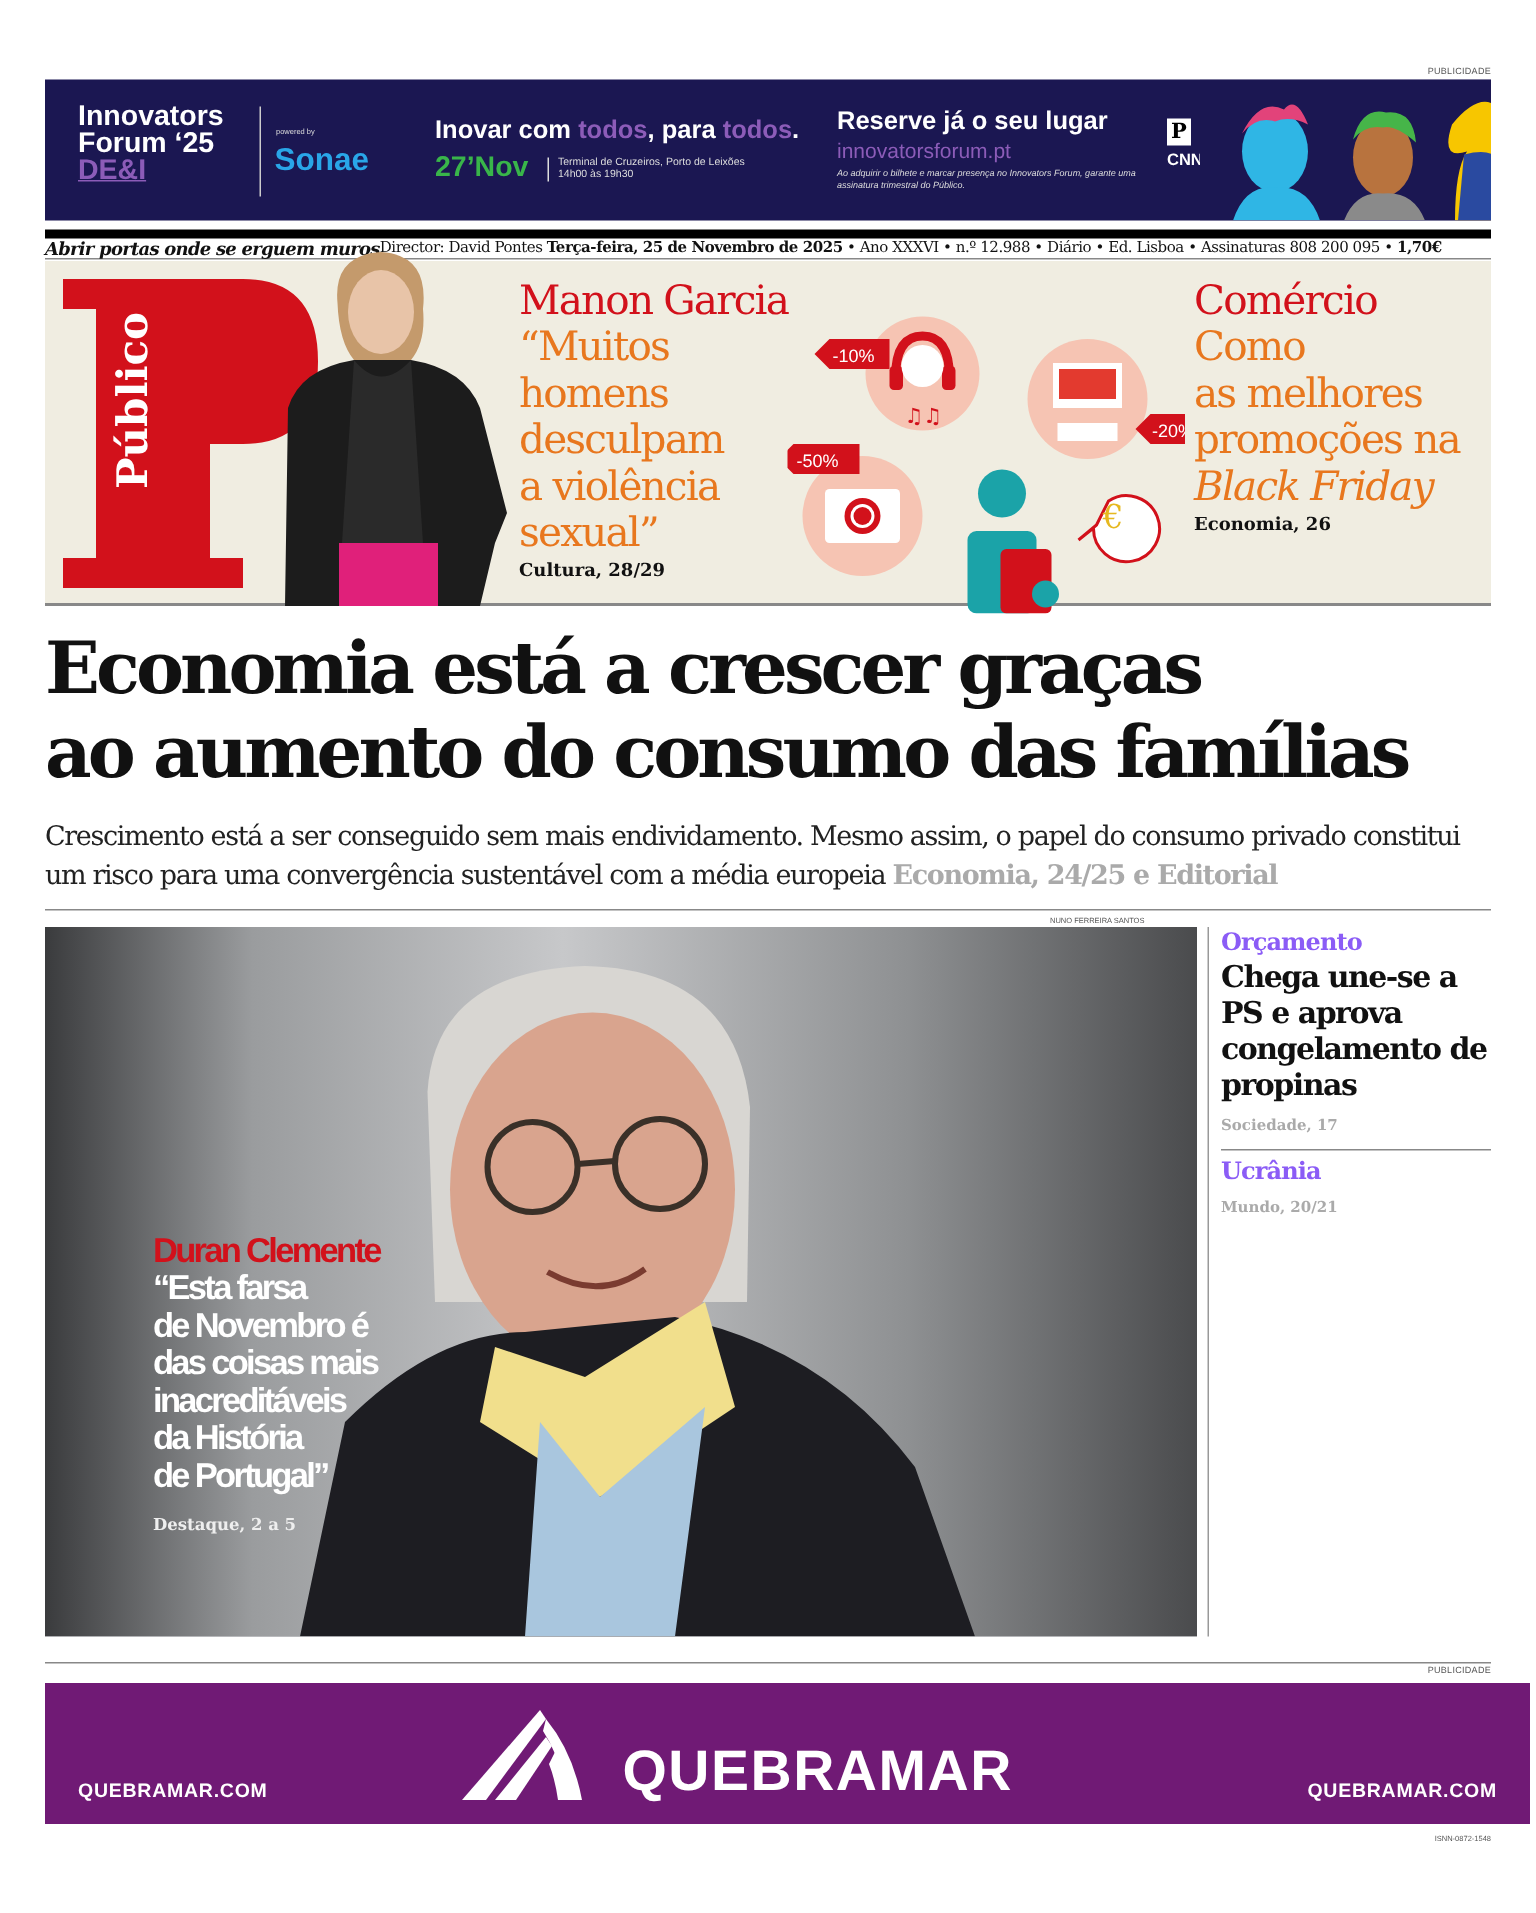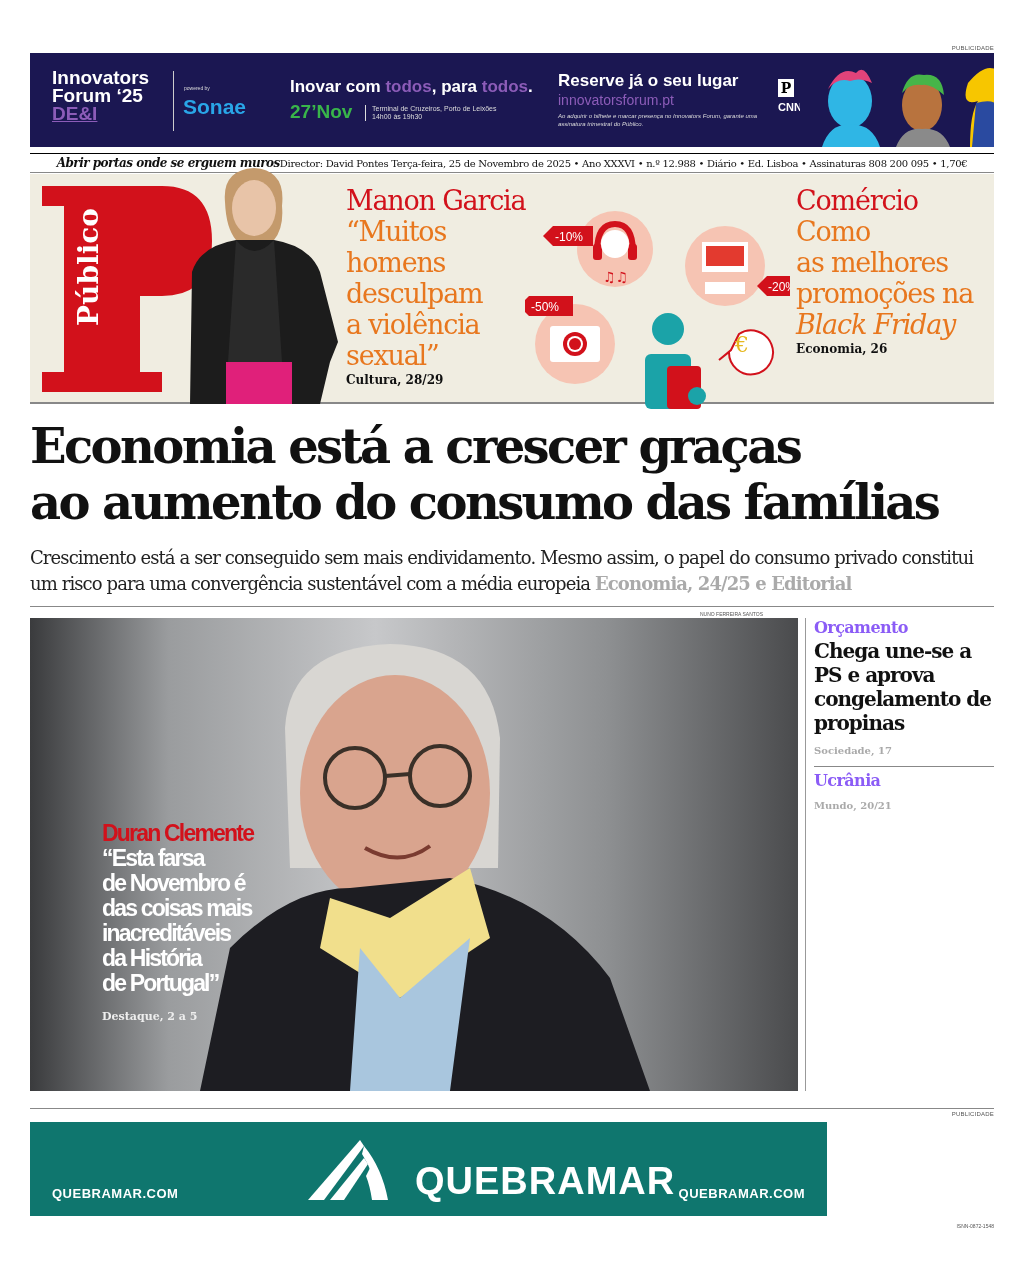--- a/index.html
+++ b/index.html
@@ -21,24 +21,24 @@
   .ad-loc { position: absolute; left: 335px; top: 52px; font: 7px/8px "Liberation Sans", sans-serif; color: #ddd; border-left: 1px solid #ddd; padding-left: 6px; }
   .ad-reserve { position: absolute; left: 528px; top: 18px; font: bold 17px "Liberation Sans", sans-serif; color: #fff; }
   .ad-url { position: absolute; left: 528px; top: 39px; font: 14px "Liberation Sans", sans-serif; color: #8c5cb8; }
   .ad-note { position: absolute; left: 528px; top: 59px; font: italic 6px/8px "Liberation Sans", sans-serif; color: #ddd; width: 200px; }
   .ad-partners { position: absolute; left: 748px; top: 26px; width: 26px; }
   .ad-partner-p { background: #fff; color: #000; font: bold 14px "DejaVu Serif", serif; text-align: center; width: 16px; height: 18px; line-height: 18px; }
   .ad-partner-cnn { margin-top: 4px; color: #fff; font: bold 11px "Liberation Sans", sans-serif; }
   .ad-figures { position: absolute; left: 770px; top: 0; width: 200px; height: 94px; }
 
   
-  .masthead-strip { position: absolute; left: 30px; top: 153px; width: 964px; height: 20px; border-top: 1px solid #000000; border-bottom: 1px solid #888; display: flex; align-items: center; justify-content: center; }
+  .masthead-strip { position: absolute; left: 30px; top: 153px; width: 964px; height: 20px; border-top: 6px solid #000000; border-bottom: 1px solid #888; display: flex; align-items: center; justify-content: flex-start; }
   .motto { font: bold italic 12px "DejaVu Serif", serif; letter-spacing: -0.5px; }
   .issue-info { font: 10px "DejaVu Serif", serif; letter-spacing: -0.3px; white-space: nowrap; }
-  .issue-info b { font-weight: normal; }
+  .issue-info b { font-weight: bold; }
 
   
   .upper-band { position: absolute; left: 30px; top: 174px; width: 964px; height: 230px; background: #f0ede1; border-bottom: 2px solid #888; overflow: visible; }
   .logo-p { position: absolute; left: 12px; top: 12px; width: 170px; height: 206px; }
   .woman-photo { position: absolute; left: 140px; top: -12px; width: 170px; height: 242px; }
 
   .teaser-1 { position: absolute; left: 316px; top: 12px; width: 200px; }
   .teaser-kicker { font: 27px/30px "DejaVu Serif", serif; color: #d2111b; letter-spacing: -1.2px; white-space: nowrap; }
   .teaser-head { font: 27px/31px "DejaVu Serif", serif; color: #e8771e; letter-spacing: -1.2px; }
   .teaser-head i { font-style: italic; }
@@ -68,21 +68,21 @@
   .side-col { position: absolute; left: 814px; top: 614px; width: 180px; }
   .side-story { border-bottom: 1px solid #888; padding: 4px 0 10px; }
   .side-story:last-child { border-bottom: none; }
   .side-kicker { font: bold 16px "DejaVu Serif", serif; color: #8b5cf6; letter-spacing: -0.6px; }
   .side-head { font: bold 20px/24px "DejaVu Serif", serif; color: #111; letter-spacing: -1px; margin-top: 2px; }
   .side-ref { font: bold 10px "DejaVu Serif", serif; color: #aaa; margin-top: 10px; }
 
   .rule-bottom { position: absolute; left: 30px; top: 1108px; width: 964px; height: 1px; background: #888; }
 
   
-  .bottom-ad { position: absolute; left: 30px; top: 1122px; width: 797px; height: 94px; background: #0f766e; }
+  .bottom-ad { position: absolute; left: 30px; top: 1122px; width: 990px; height: 94px; background: #701a75; }
   .bottom-ad .url-left { position: absolute; left: 22px; top: 64px; font: bold 13px "Liberation Sans", sans-serif; color: #fff; letter-spacing: 0.5px; }
   .bottom-ad .url-right { position: absolute; right: 22px; top: 64px; font: bold 13px "Liberation Sans", sans-serif; color: #fff; letter-spacing: 0.5px; }
   .bottom-ad .logo-mark { position: absolute; left: 278px; top: 16px; width: 88px; height: 62px; }
   .bottom-ad .brand { position: absolute; left: 385px; top: 38px; font: bold 38px "Liberation Sans", sans-serif; color: #fff; letter-spacing: 1px; }
   .isbn { position: absolute; right: 30px; top: 1223px; font: 5px "Liberation Sans", sans-serif; color: #555; }
 </style>
 </head>
 <body>
 
 <div class="pub-label" style="top:45px;">PUBLICIDADE</div>

